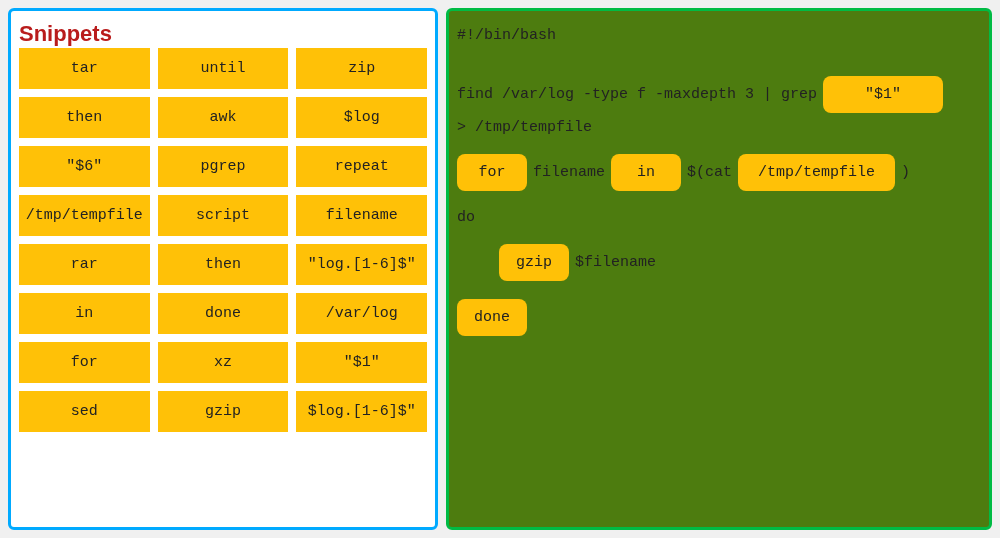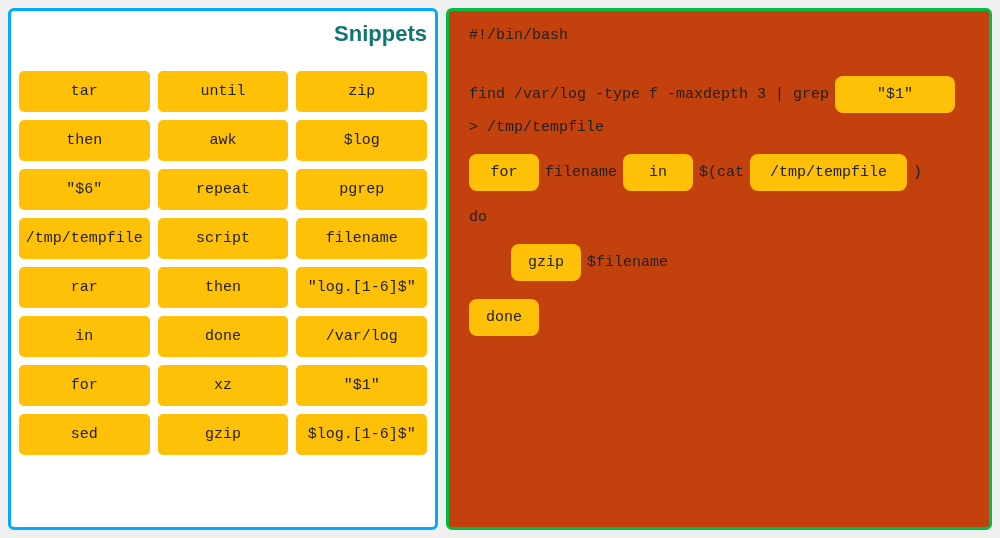--- a/index.html
+++ b/index.html
@@ -20,55 +20,54 @@
       border-radius: 6px;
       background: #fff;
       padding: 10px 8px;
       width: 430px;
       flex-shrink: 0;
     }
 
     #snippets-title {
       font-size: 22px;
       font-weight: bold;
-      color: #0f766e;
-      margin-bottom: 24px;
+      color: #b91c1c;
+      margin-bottom: 1px;
       font-family: Arial, sans-serif;
-      text-align: right;
     }
 
     .snippets-grid {
       display: grid;
       grid-template-columns: repeat(3, 1fr);
       gap: 8px;
     }
 
     .snippet-btn {
       background: #ffc107;
       border: none;
-      border-radius: 5px;
+      border-radius: 0;
       padding: 12px 6px;
       font-family: 'Courier New', Courier, monospace;
       font-size: 15px;
       color: #222;
       text-align: center;
       cursor: pointer;
       font-weight: 500;
     }
 
     .snippet-btn-single {
       grid-column: span 1;
     }
 
     
     #editor-panel {
       border: 3px solid #00bb44;
       border-radius: 6px;
-      background: #c2410c;
-      padding: 16px 20px;
+      background: #4d7c0f;
+      padding: 16px 8px;
       flex: 1;
       font-family: 'Courier New', Courier, monospace;
       font-size: 15px;
       color: #222;
       overflow: auto;
     }
 
     .code-line {
       display: flex;
       align-items: center;
@@ -125,22 +124,22 @@
 
     <button class="snippet-btn">tar</button>
     <button class="snippet-btn">until</button>
     <button class="snippet-btn">zip</button>
 
     <button class="snippet-btn">then</button>
     <button class="snippet-btn">awk</button>
     <button class="snippet-btn">$log</button>
 
     <button class="snippet-btn">"$6"</button>
+    <button class="snippet-btn">pgrep</button>
     <button class="snippet-btn">repeat</button>
-    <button class="snippet-btn">pgrep</button>
 
     <button class="snippet-btn">/tmp/tempfile</button>
     <button class="snippet-btn">script</button>
     <button class="snippet-btn">filename</button>
 
     <button class="snippet-btn">rar</button>
     <button class="snippet-btn">then</button>
     <button class="snippet-btn">"log.[1-6]$"</button>
 
     <button class="snippet-btn">in</button>

